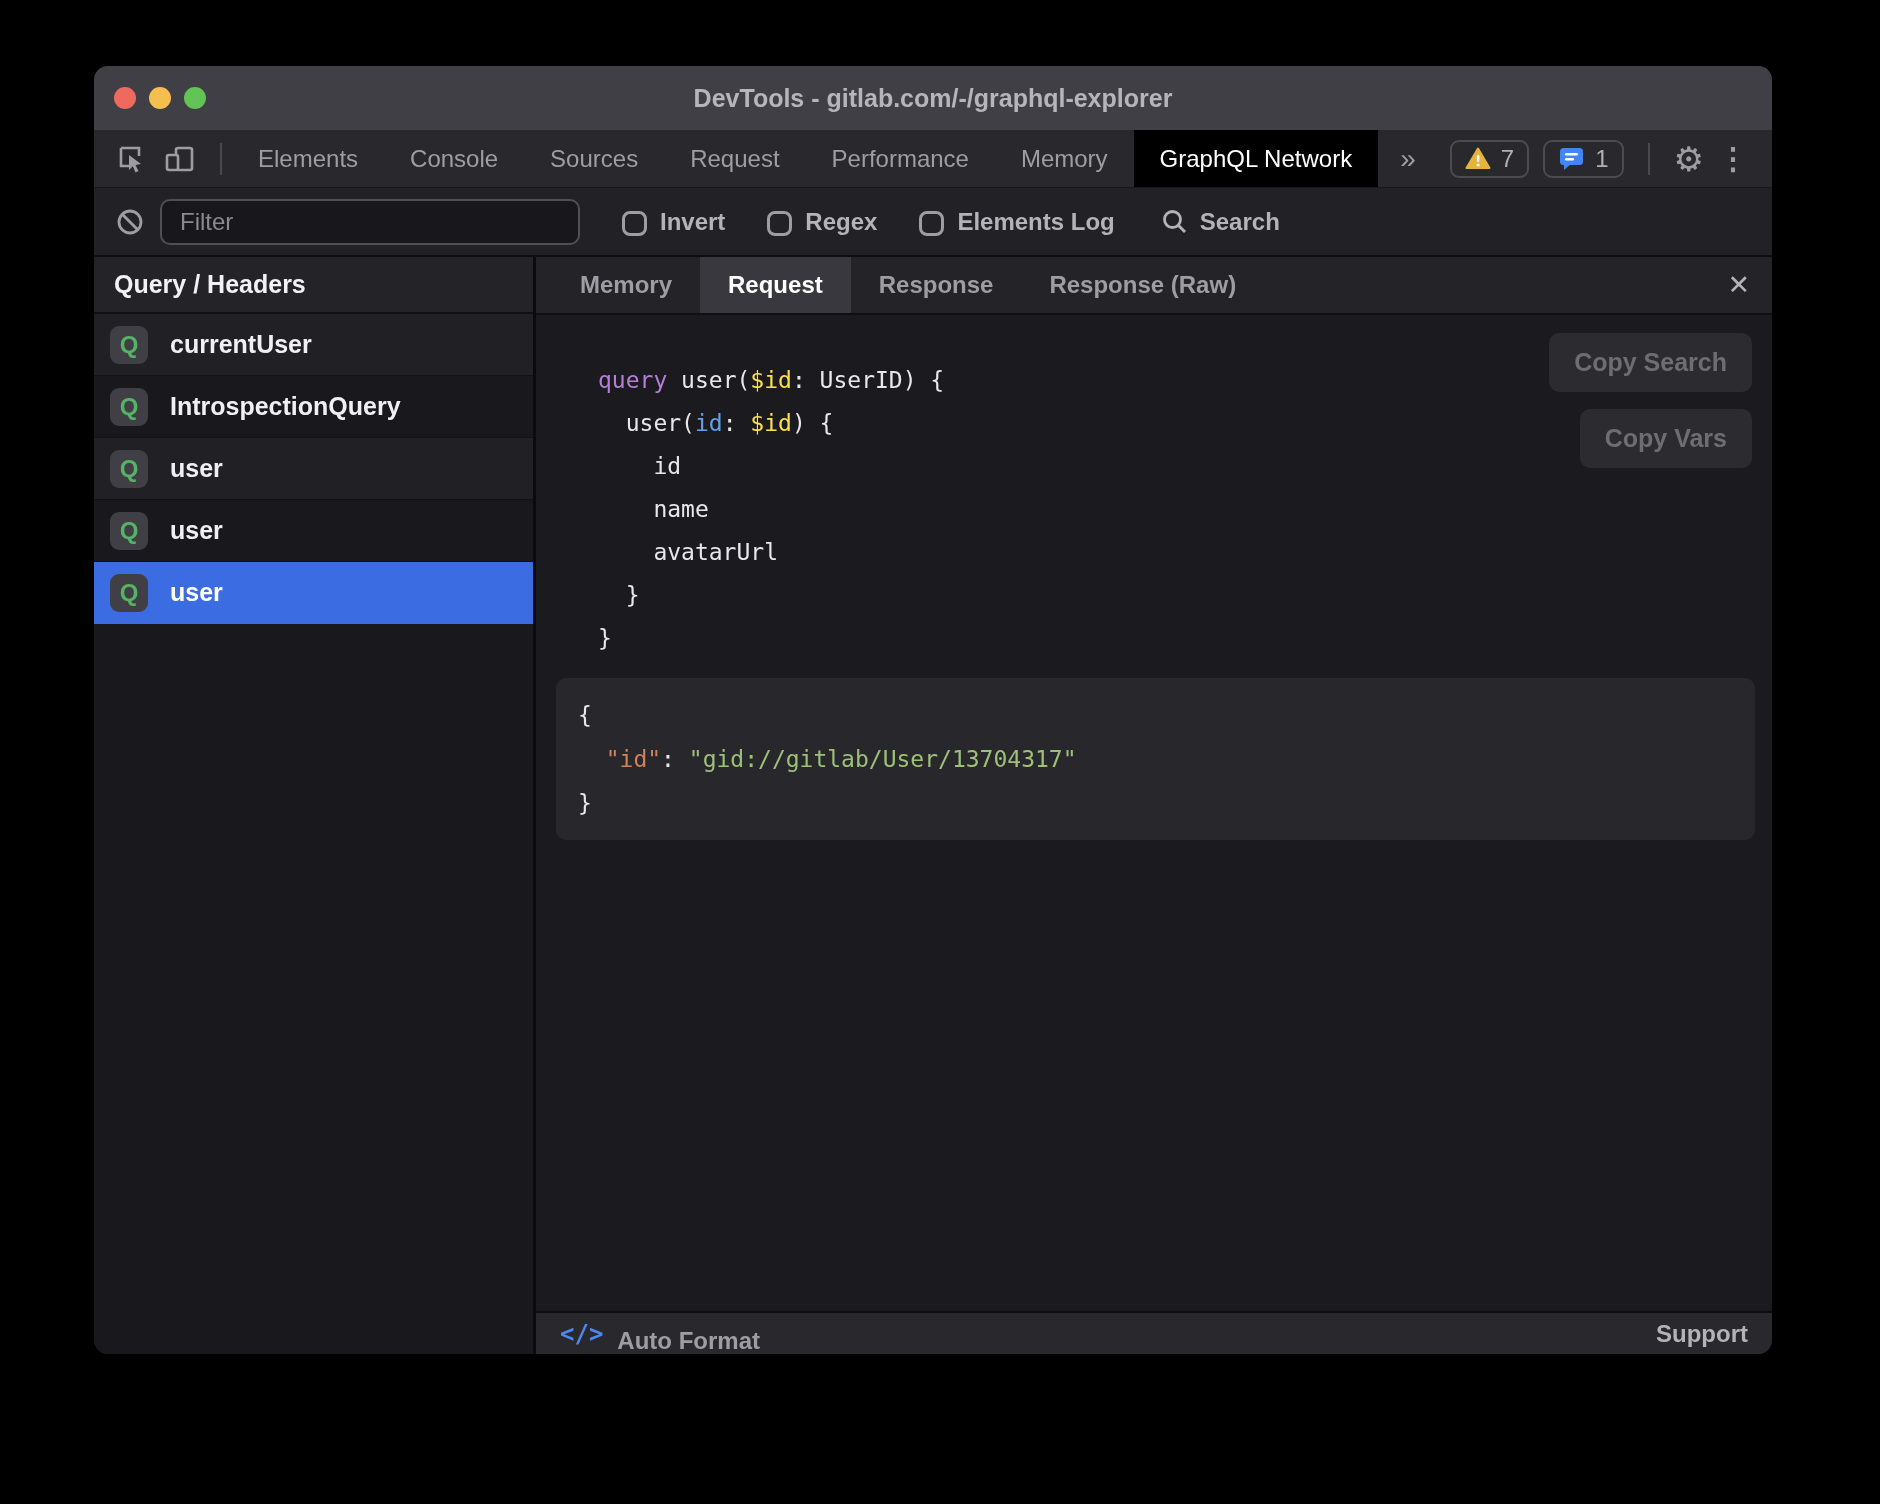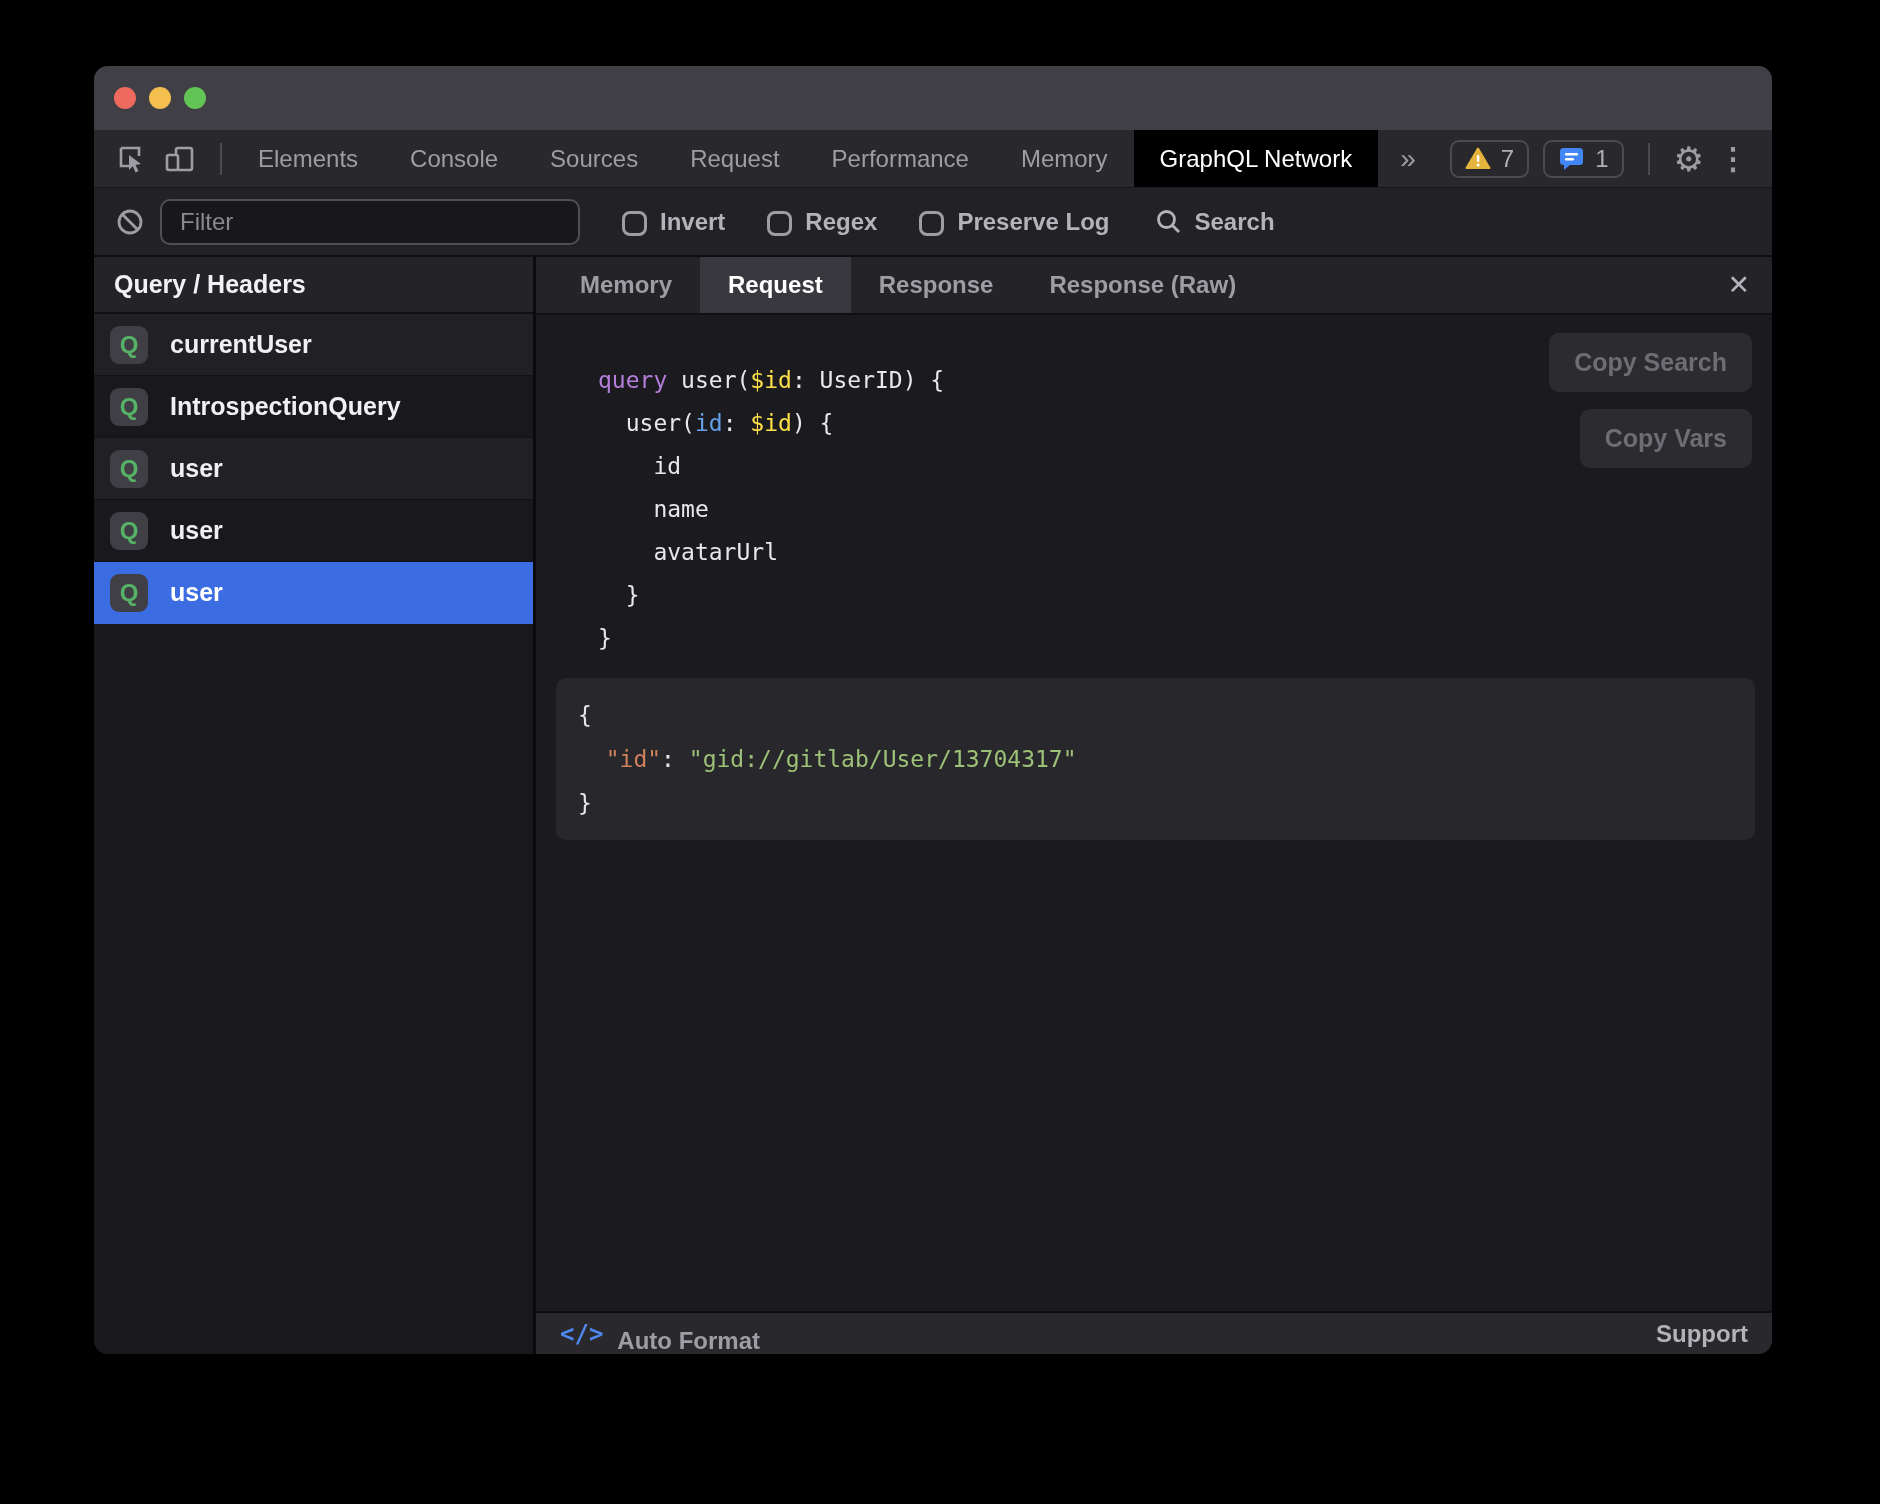--- a/index.html
+++ b/index.html
@@ -109,20 +109,21 @@
 <body>
 
 <div class="window">
 
   <div class="titlebar">
     <div class="traffic">
       <div class="light red"></div>
       <div class="light yellow"></div>
       <div class="light green"></div>
     </div>
+    <div class="title-text">DevTools - gitlab.com/-/graphql-explorer</div>
   </div>
 
   <div class="toolbar">
     <div class="tool-icons">
       <div class="tool-btn">
         <svg width="30" height="30" viewBox="0 0 30 30">
           <path d="M4 4 H22 V12" fill="none" stroke="#9e9da3" stroke-width="2.6"></path>
           <path d="M4 4 V22 H12" fill="none" stroke="#9e9da3" stroke-width="2.6"></path>
           <path d="M12 11 L24 20 L18.5 21 L21.5 27 L18.5 28.5 L15.8 22.3 L12 26 Z" fill="#9e9da3"></path>
         </svg>
@@ -180,21 +181,21 @@
     <div class="check-group">
       <div class="checkbox"></div>
       <span class="check-label">Invert</span>
     </div>
     <div class="check-group">
       <div class="checkbox"></div>
       <span class="check-label">Regex</span>
     </div>
     <div class="check-group">
       <div class="checkbox"></div>
-      <span class="check-label">Preserve Log</span>
+      <span class="check-label">Elements Log</span>
     </div>
     <div class="search-group">
       <svg width="27" height="27" viewBox="0 0 27 27">
         <circle cx="11.5" cy="11.5" r="8" fill="none" stroke="#b4b3b9" stroke-width="2.8"></circle>
         <line x1="17.5" y1="17.5" x2="24" y2="24" stroke="#b4b3b9" stroke-width="2.8"></line>
       </svg>
       <span class="check-label">Search</span>
     </div>
   </div>
 

